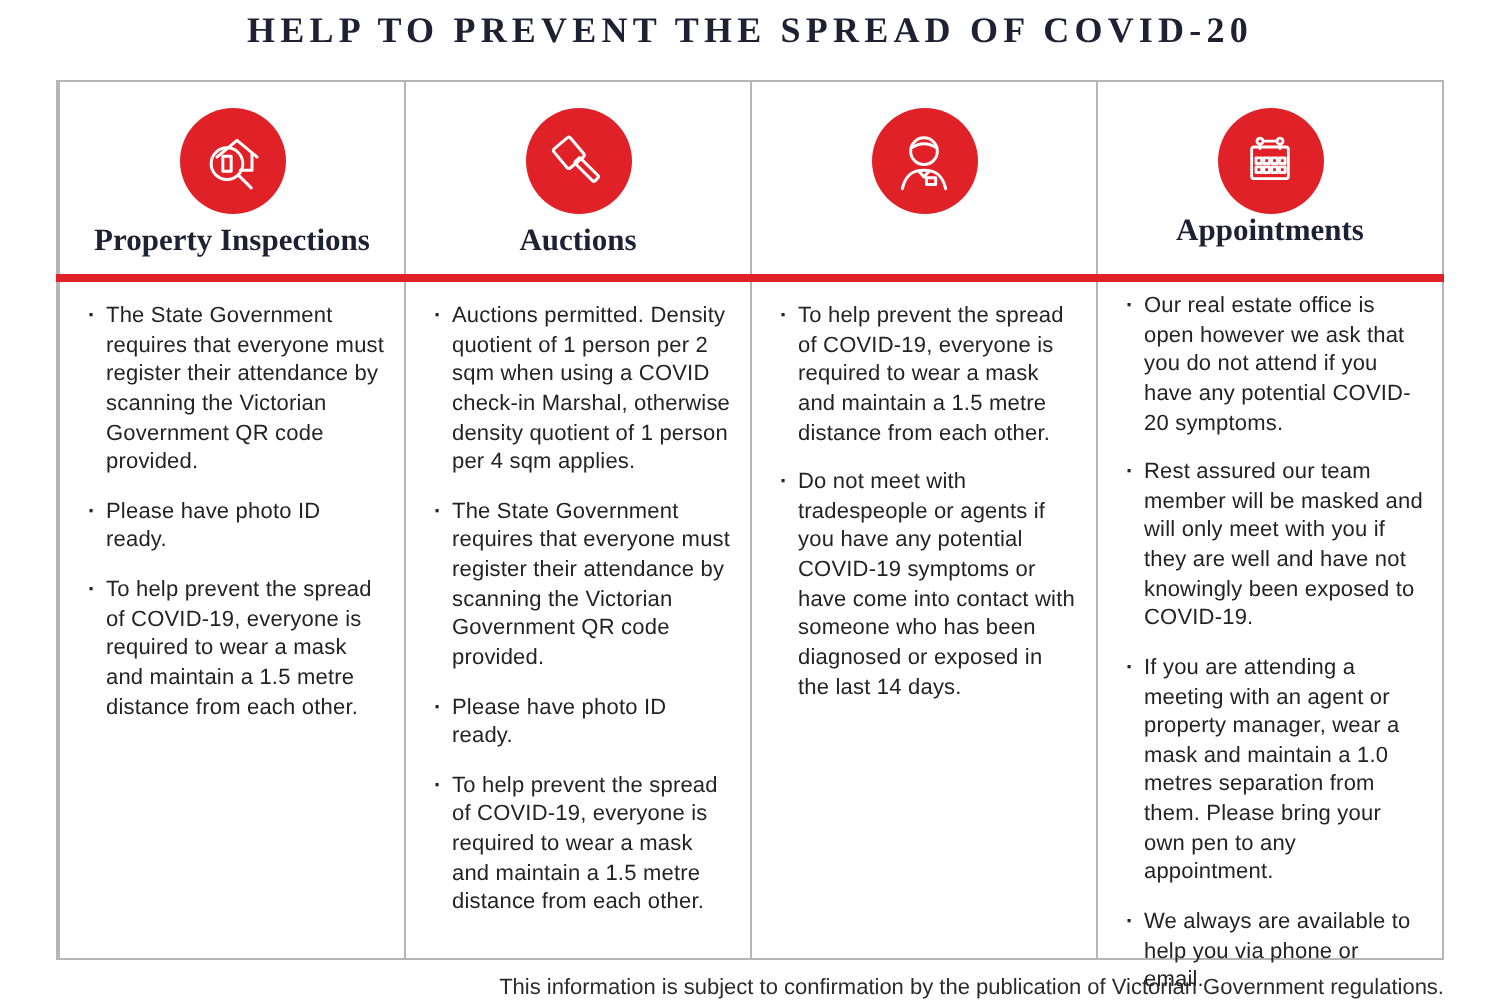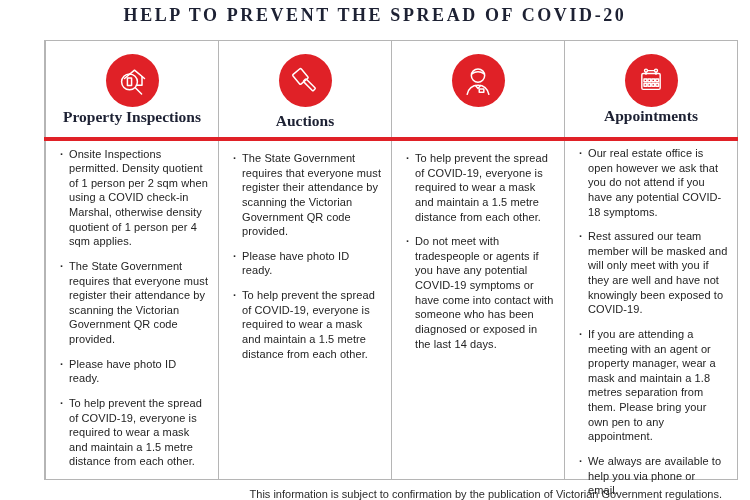--- a/index.html
+++ b/index.html
@@ -16,21 +16,21 @@
     padding-top: 5px;
     text-align: center;
     font-family: "Liberation Serif", serif;
     font-weight: 700;
     font-size: 18px;
     letter-spacing: 2.6px;
     color: var(--title-navy, #1d2133);
   }
   .table {
     position: absolute;
-    left: 44px; top: 40px;
+    left: 28px; top: 40px;
     width: 694px; height: 440px;
     border: 1px solid var(--border-gray, #b5b5b5);
     box-sizing: border-box;
     display: flex;
     background: #fff;
   }
   .red-line {
     position: absolute;
     left: -1px; right: -1px;
     top: 96px;
@@ -121,38 +121,38 @@
           <path d="M15 21 L27 11 L39 21"></path>
           <path d="M36 19 V29 H29"></path>
           <circle cx="21" cy="25" r="9.5"></circle>
           <rect x="18.5" y="20.5" width="5" height="9"></rect>
           <path d="M28 32 L35.5 39.5"></path>
         </svg>
       </div>
       <div class="col-title">Property Inspections</div>
     </div>
     <ul class="bullets">
-        <li>Onsite Inspections permitted. Density quotient of 1 person per 2 sqm when using a COVID check-in Marshal, otherwise density quotient of 1 person per 4 sqm applies.</li>
         <li>The State Government requires that everyone must register their attendance by scanning the Victorian Government  QR code provided.</li>
         <li>Please have photo ID ready.</li>
         <li>To help prevent the spread of COVID-19, everyone is required to wear a mask and maintain a 1.5 metre distance from each other.</li>
       </ul>
   </div>
 
   <div class="col">
     <div class="col-header">
       <div class="icon-circle">
         <svg viewBox="0 0 48 48" fill="none" stroke="#ffffff" stroke-width="1.8" stroke-linecap="round" stroke-linejoin="round">
           <rect x="12" y="11" width="13" height="15" rx="1.5" transform="rotate(-40 18.5 18.5)"></rect>
           <rect x="-2" y="-2" width="16.5" height="4.5" rx="1" transform="translate(25 24) rotate(45)"></rect>
         </svg>
       </div>
       <div class="col-title">Auctions</div>
     </div>
     <ul class="bullets">
+        <li>Auctions permitted. Density quotient of 1 person per 2 sqm when using a COVID check-in Marshal, otherwise density quotient of 1 person per 4 sqm applies.</li>
         <li>The State Government requires that everyone must register their attendance by scanning the Victorian Government  QR code provided.</li>
         <li>Please have photo ID ready.</li>
         <li>To help prevent the spread of COVID-19, everyone is required to wear a mask and maintain a 1.5 metre distance from each other.</li>
       </ul>
   </div>
 
   <div class="col">
     <div class="col-header">
       <div class="icon-circle">
         <svg viewBox="0 0 48 48" fill="none" stroke="#ffffff" stroke-width="1.8" stroke-linecap="round" stroke-linejoin="round">
@@ -186,22 +186,22 @@
           <rect x="29.7" y="21.5" width="3.4" height="3.4"></rect>
           <rect x="15.6" y="26.9" width="3.4" height="3.4"></rect>
           <rect x="20.3" y="26.9" width="3.4" height="3.4"></rect>
           <rect x="25" y="26.9" width="3.4" height="3.4"></rect>
           <rect x="29.7" y="26.9" width="3.4" height="3.4"></rect>
         </svg>
       </div>
       <div class="col-title">Appointments</div>
     </div>
     <ul class="bullets">
-        <li>Our real estate office is open however we ask that you do not attend if you have any potential COVID-18 symptoms.</li>
+        <li>Our real estate office is open however we ask that you do not attend if you have any potential COVID-20 symptoms.</li>
         <li>Rest assured our team member will be masked and will only meet with you if they are well and have not  knowingly been exposed to COVID-19.</li>
-        <li>If you are attending a meeting with an agent or property manager, wear a mask and maintain a 1.8 metres separation from them. Please bring your own pen to any appointment.</li>
+        <li>If you are attending a meeting with an agent or property manager, wear a mask and maintain a 1.0 metres separation from them. Please bring your own pen to any appointment.</li>
         <li>We always are available to help you via phone or email.</li>
       </ul>
   </div>
 </div>
 
 <div class="footer-left">8th July 2021</div>
 <div class="footer-right">This information is subject to confirmation by the publication of Victorian Government regulations.</div>
 
 </body></html>

